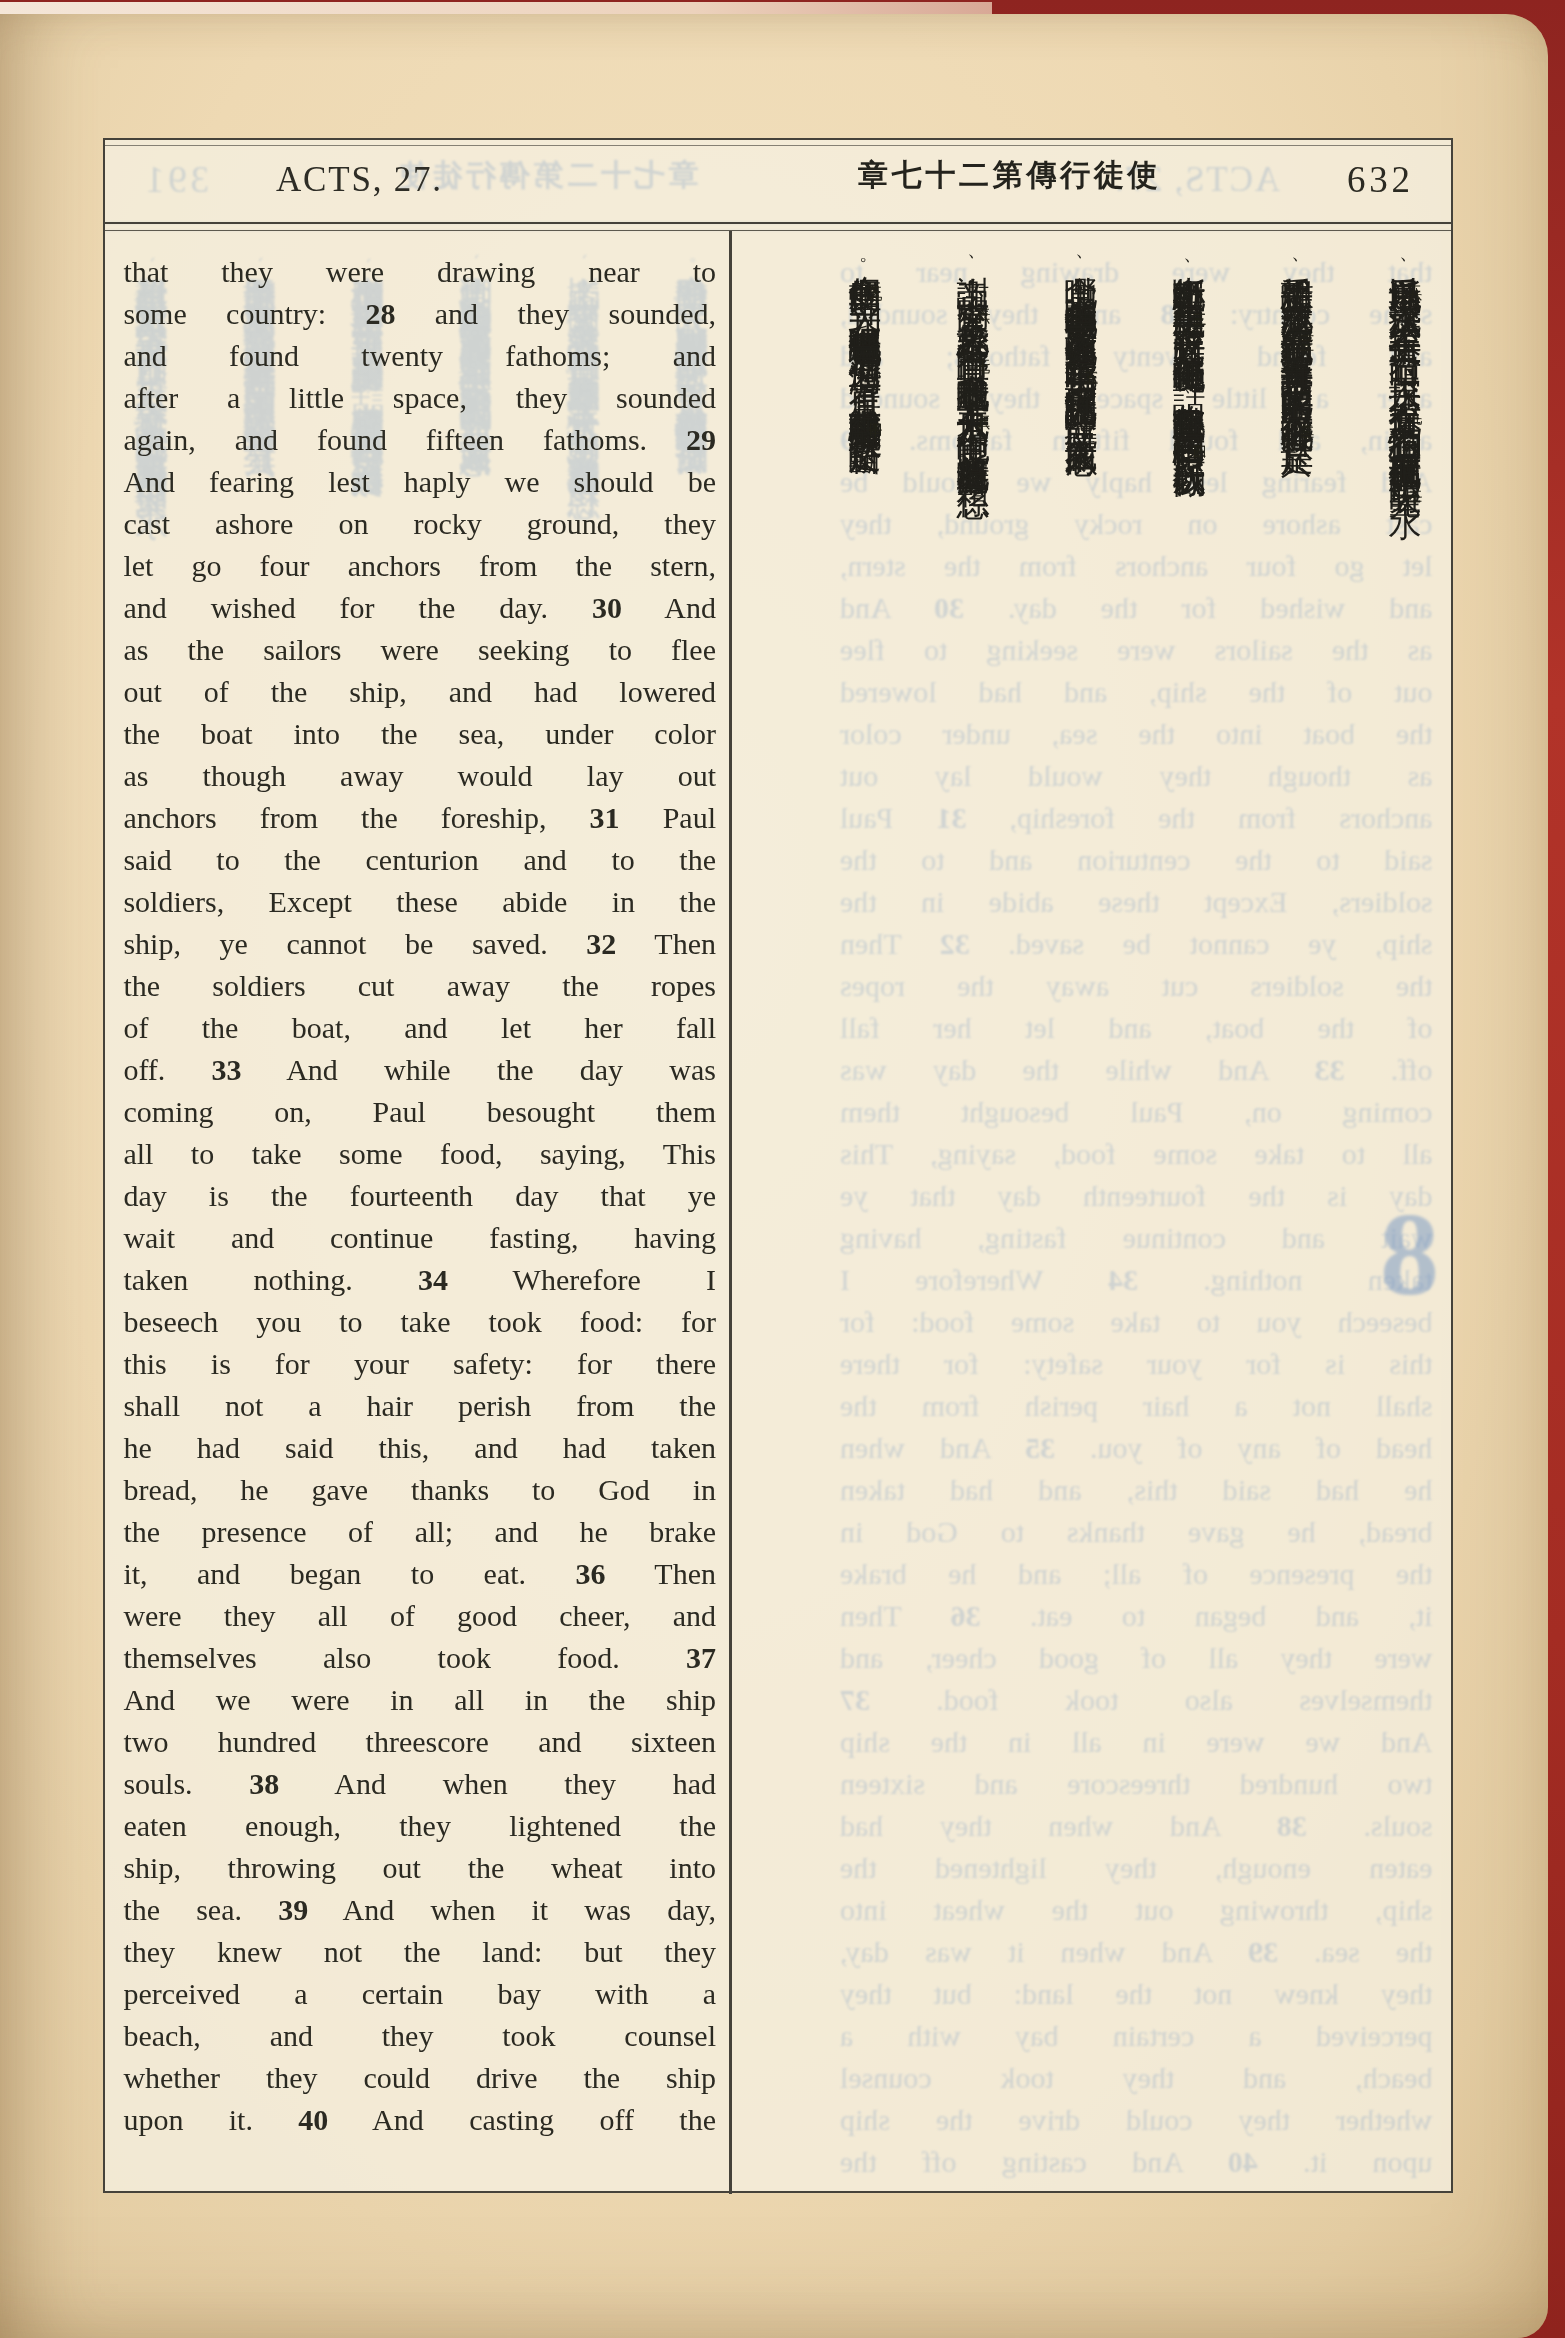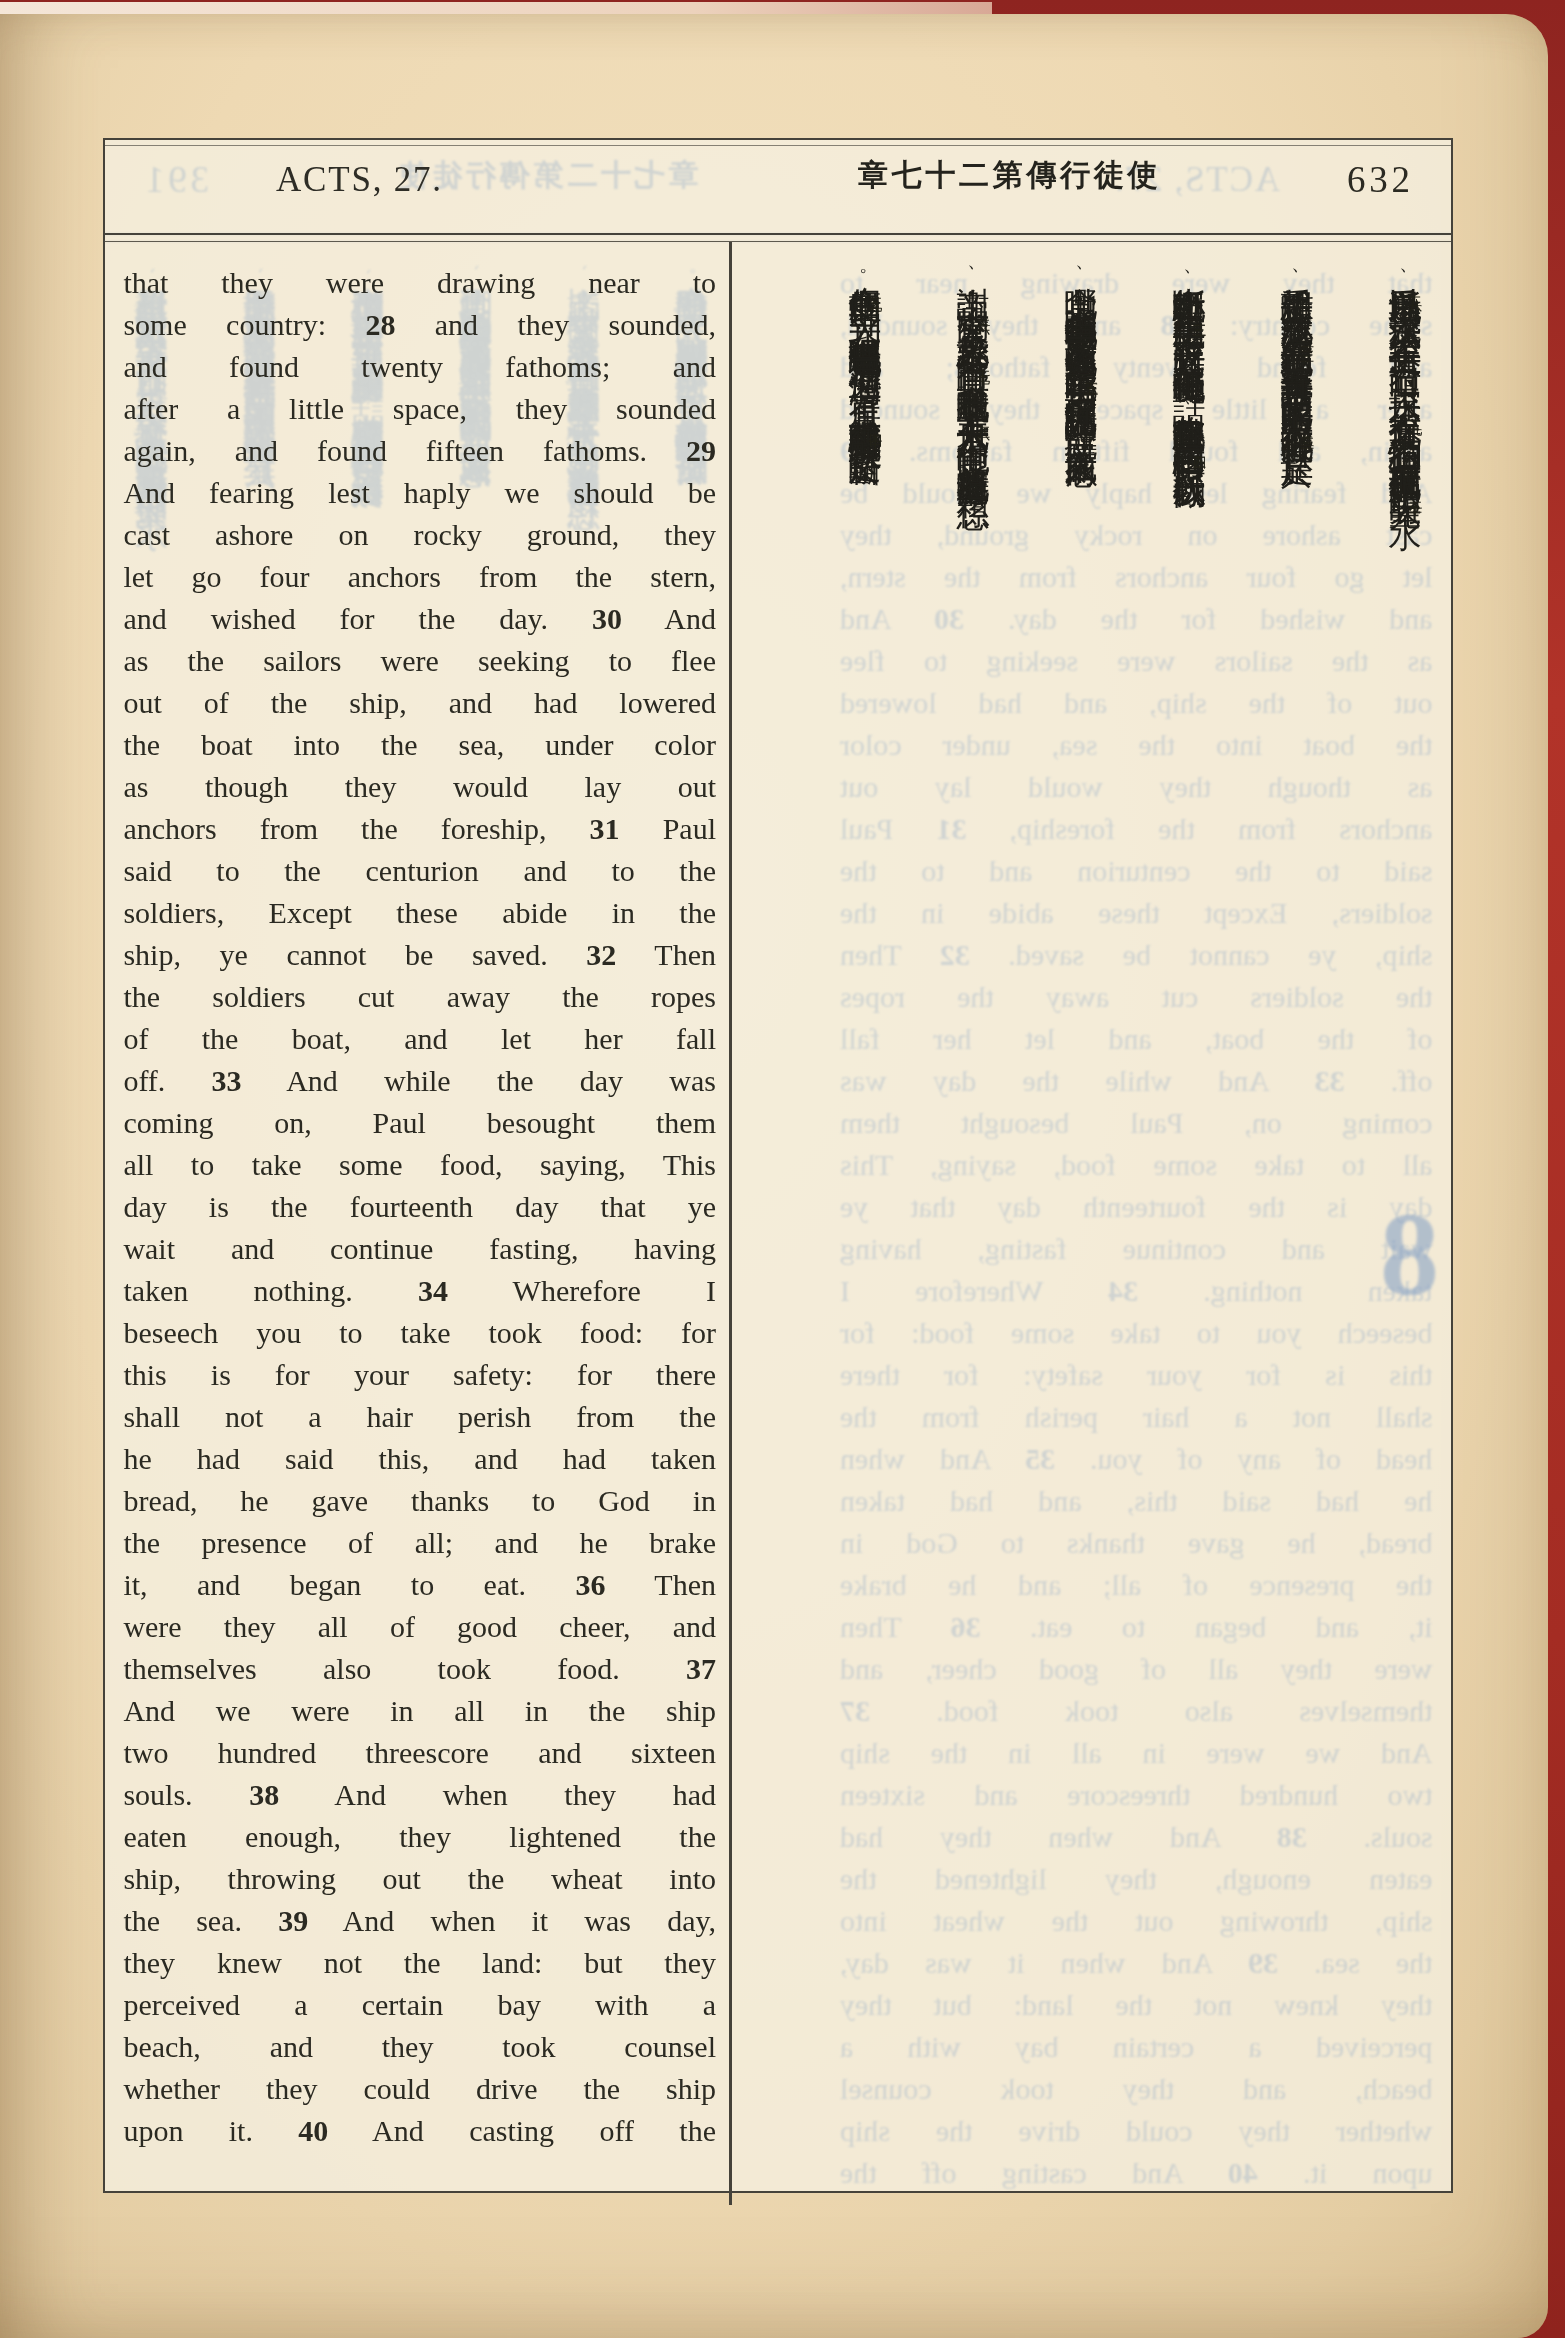--- a/index.html
+++ b/index.html
@@ -18,21 +18,21 @@
                inset -41px -55px 110px -55px rgba(130,95,50,.38),
                inset 0 26px 51px -37px rgba(120,85,45,.30);
   }
   .frame{
     position:absolute;left:103px;top:138px;width:1350px;height:2055px;z-index:3;
     border:2.8px solid #45423a;background:rgba(245,239,224,.78);
     box-sizing:border-box;
   }
   .frame-inner-top{position:absolute;left:0;right:0;top:4.6px;border-top:1.8px solid #55524a;opacity:.7;}
   .content{position:relative;z-index:2;height:100%;}
-  .hdr{position:relative;height:93px;}
+  .hdr{position:relative;height:82px;}
   .h-eng{position:absolute;left:171px;top:20px;font-size:35px;letter-spacing:1.8px;color:#2e2d26;font-weight:500;}
   .h-cn{position:absolute;left:753px;top:14.7px;width:377px;font-size:30px;letter-spacing:3.7px;color:#24231d;white-space:nowrap;
         font-weight:600;}
   .h-num{position:absolute;left:1242px;top:18.4px;font-size:37px;letter-spacing:3.7px;color:#2b2a22;}
   .hrule{height:9.2px;border-top:2.8px solid #45423a;border-bottom:1.8px solid #5d594e;box-sizing:border-box;}
   .bodyrow{display:flex;height:1963px;position:relative;}
   .eng{width:624px;padding:20px 13px 0 18.4px;box-sizing:border-box;}
   .eline{font-size:30px;line-height:42px;color:#2b2a22;text-align:justify;text-align-last:justify;word-spacing:1.8px;}
   .eline b{font-weight:700;}
   .vline{width:2.8px;background:#45423a;}
@@ -141,21 +141,21 @@
           <div class="eline">and found twenty fathoms; and</div>
           <div class="eline">after a little space, they sounded</div>
           <div class="eline">again, and found fifteen fathoms. <b>29</b></div>
           <div class="eline">And fearing lest haply we should be</div>
           <div class="eline">cast ashore on rocky ground, they</div>
           <div class="eline">let go four anchors from the stern,</div>
           <div class="eline">and wished for the day. <b>30</b> And</div>
           <div class="eline">as the sailors were seeking to flee</div>
           <div class="eline">out of the ship, and had lowered</div>
           <div class="eline">the boat into the sea, under color</div>
-          <div class="eline">as though they would lay out</div>
+          <div class="eline">as though away would lay out</div>
           <div class="eline">anchors from the foreship, <b>31</b> Paul</div>
           <div class="eline">said to the centurion and to the</div>
           <div class="eline">soldiers, Except these abide in the</div>
           <div class="eline">ship, ye cannot be saved. <b>32</b> Then</div>
           <div class="eline">the soldiers cut away the ropes</div>
           <div class="eline">of the boat, and let her fall</div>
           <div class="eline">off. <b>33</b> And while the day was</div>
           <div class="eline">coming on, Paul besought them</div>
           <div class="eline">all to take some food, saying, This</div>
           <div class="eline">day is the fourteenth day that ye</div>

